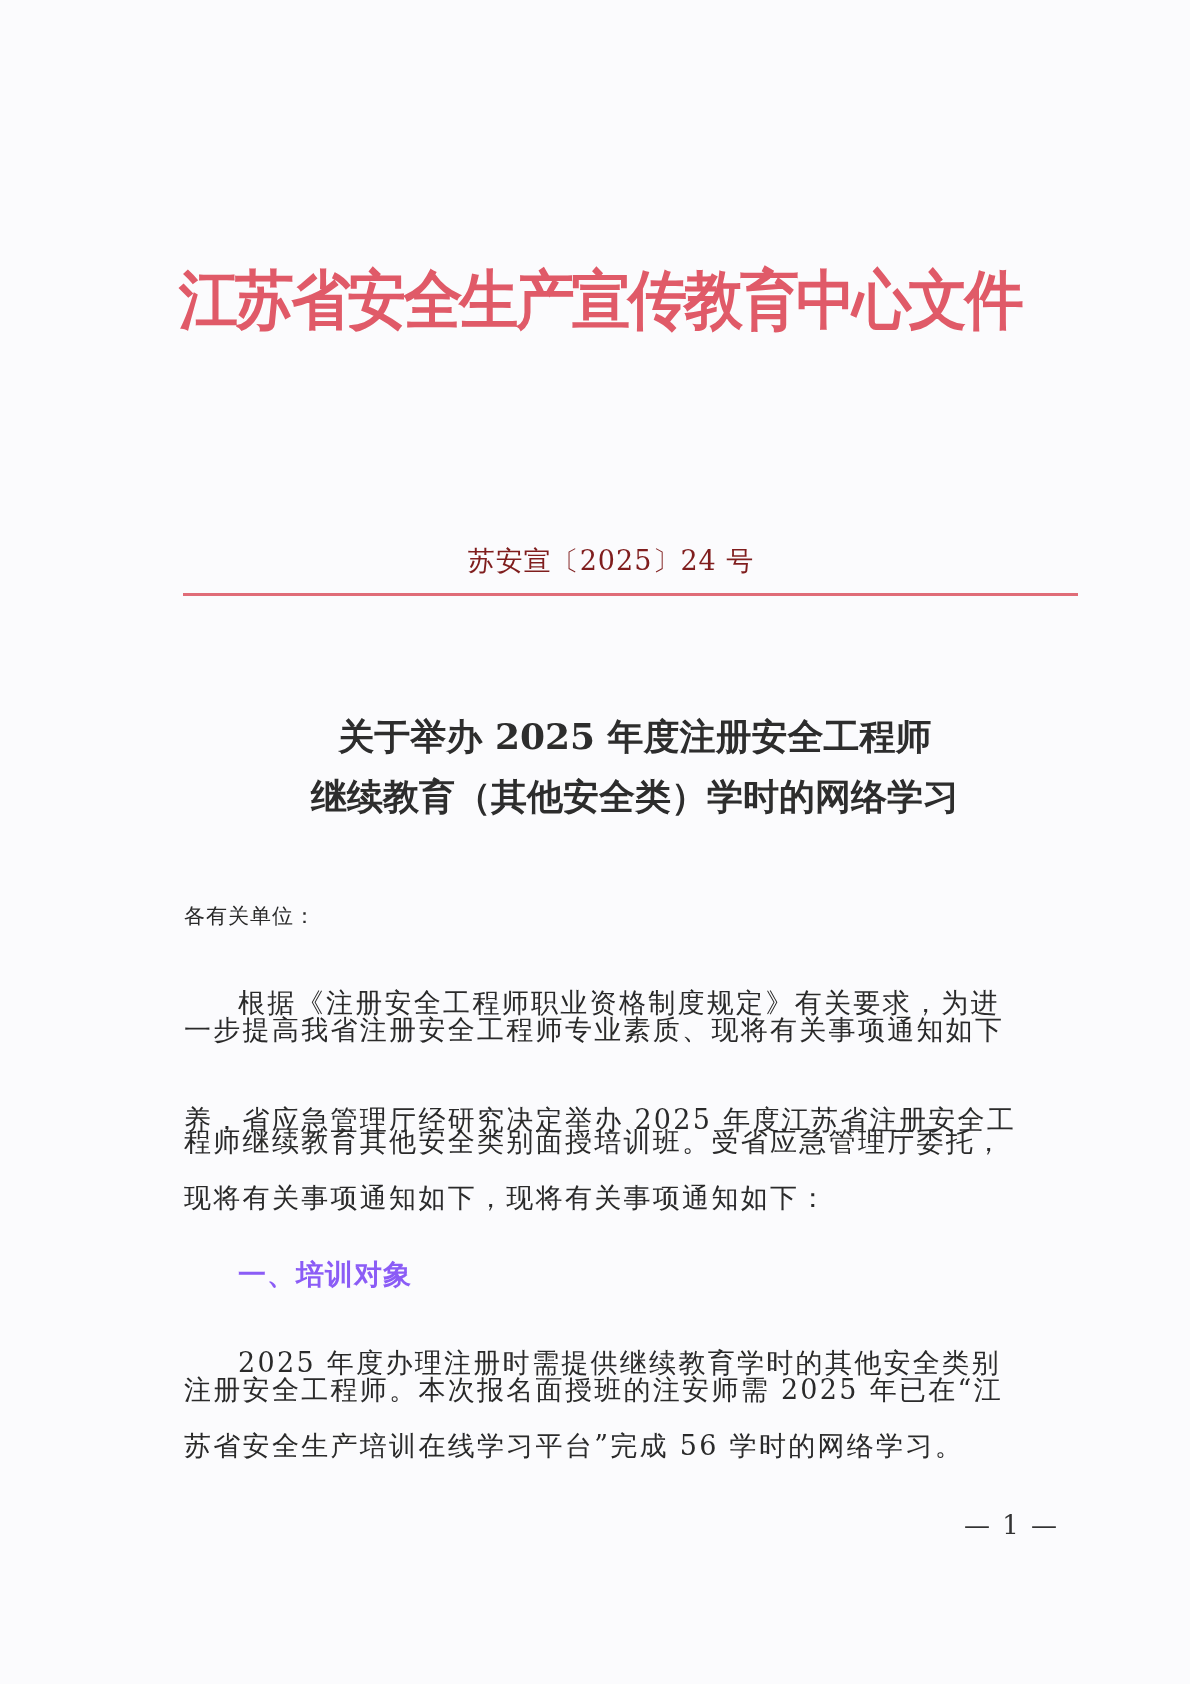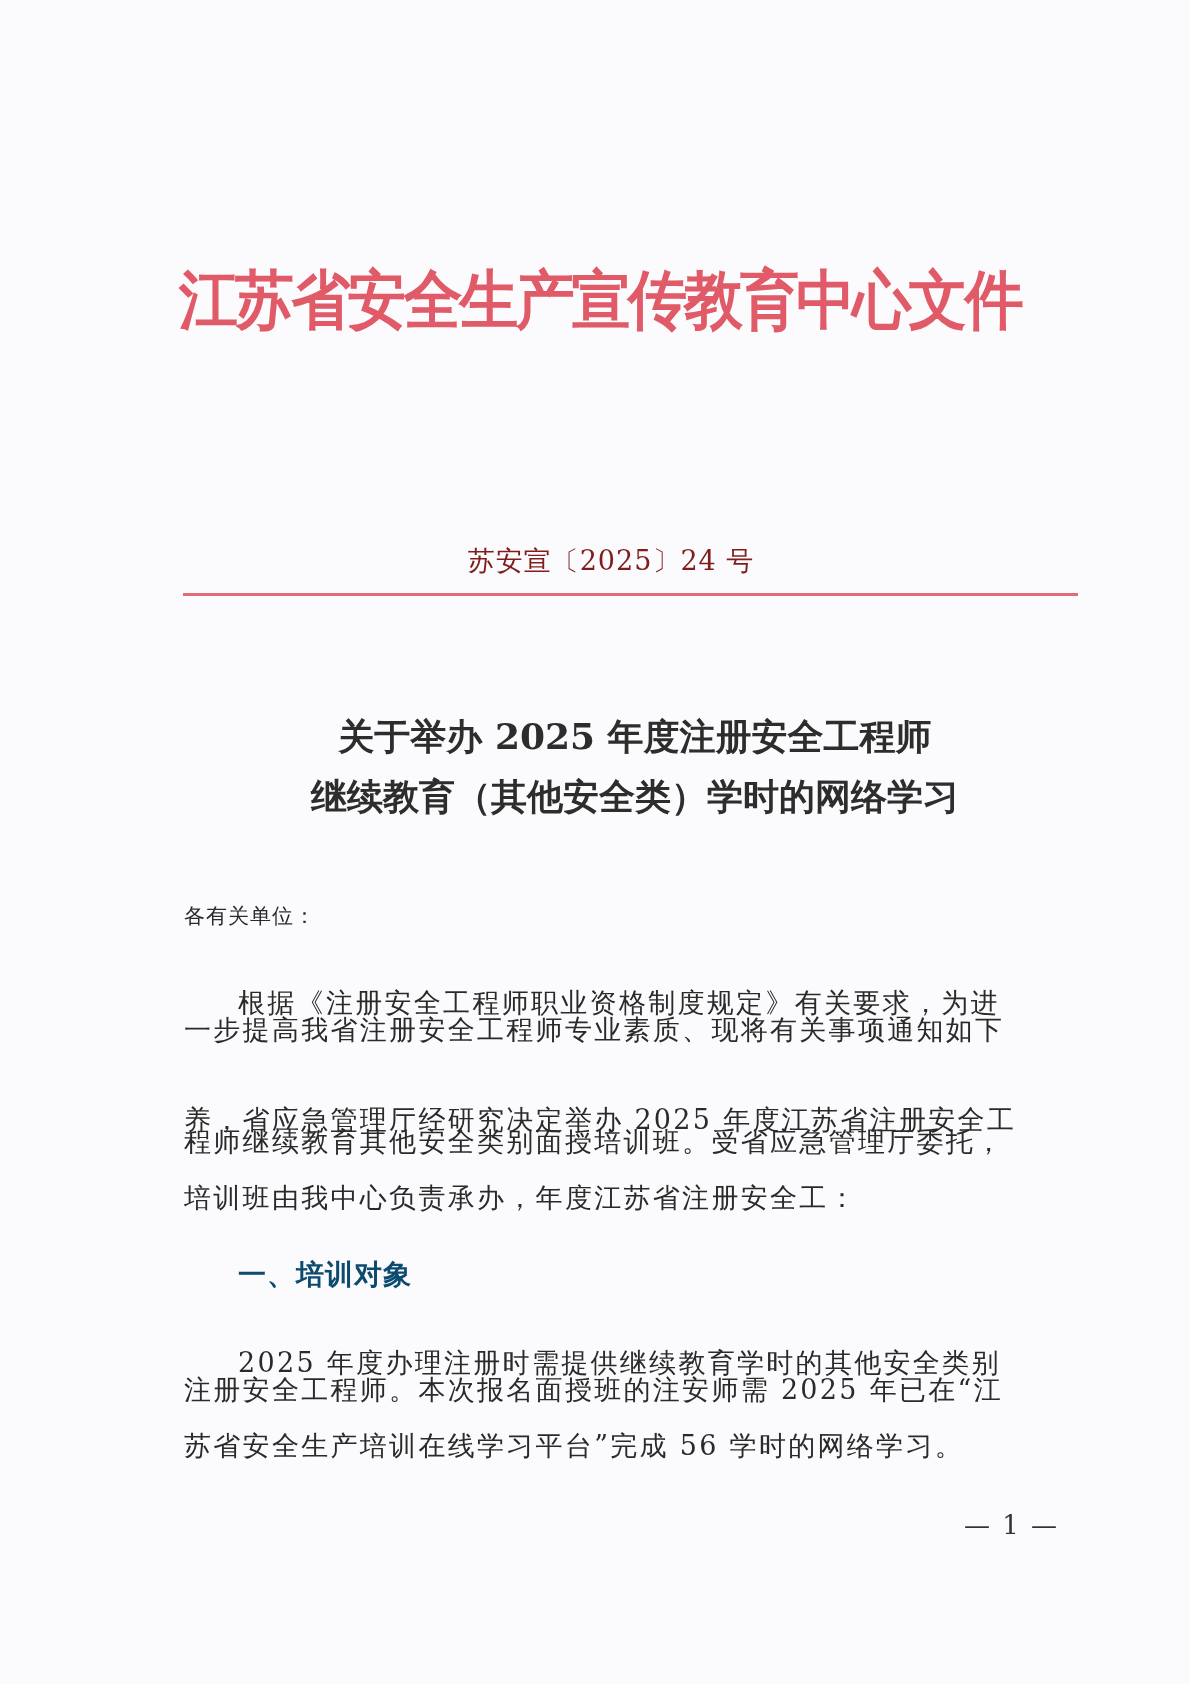--- a/index.html
+++ b/index.html
@@ -84,21 +84,21 @@
     line-height: 1;
     white-space: nowrap;
     letter-spacing: 2.3px;
   }
   .body-line.indent { left: 222px; width: 826px; margin-top: 29px; }
   .section-heading {
     position: absolute;
     left: 222px;
     font-size: 28px;
     font-weight: bold;
-    color: #0c4a6e;
+    color: #8b5cf6;
     letter-spacing: 1px;
   }
   .page-number {
     position: absolute;
     left: 948px;
     top: 1510px;
     font-size: 26px;
     color: #333;
     letter-spacing: 2px;
   }
@@ -116,21 +116,21 @@
 
   <div class="title l1">关于举办 2025 年度注册安全工程师</div>
   <div class="title l2">继续教育（其他安全类）学时的网络学习</div>
 
   <div class="salutation">各有关单位：</div>
 
   <div class="body-line indent" style="top:960px;">根据《注册安全工程师职业资格制度规定》有关要求，为进</div>
   <div class="body-line" style="top:1016px;">一步提高我省注册安全工程师专业素质、现将有关事项通知如下</div>
   <div class="body-line" style="top:1072px;margin-top:34px;">养，省应急管理厅经研究决定举办 2025 年度江苏省注册安全工</div>
   <div class="body-line" style="top:1128px;">程师继续教育其他安全类别面授培训班。受省应急管理厅委托，</div>
-  <div class="body-line" style="top:1184px;">培训班由我中心负责承办，年度江苏省注册安全工：</div>
+  <div class="body-line" style="top:1184px;">现将有关事项通知如下，现将有关事项通知如下：</div>
 
   <div class="section-heading" style="top:1256px;">一、培训对象</div>
 
   <div class="body-line indent" style="top:1320px;">2025 年度办理注册时需提供继续教育学时的其他安全类别</div>
   <div class="body-line" style="top:1376px;">注册安全工程师。本次报名面授班的注安师需 2025 年已在“江</div>
   <div class="body-line" style="top:1432px;">苏省安全生产培训在线学习平台”完成 56 学时的网络学习。</div>
 
   <div class="page-number">— 1 —</div>
 
 </div>

